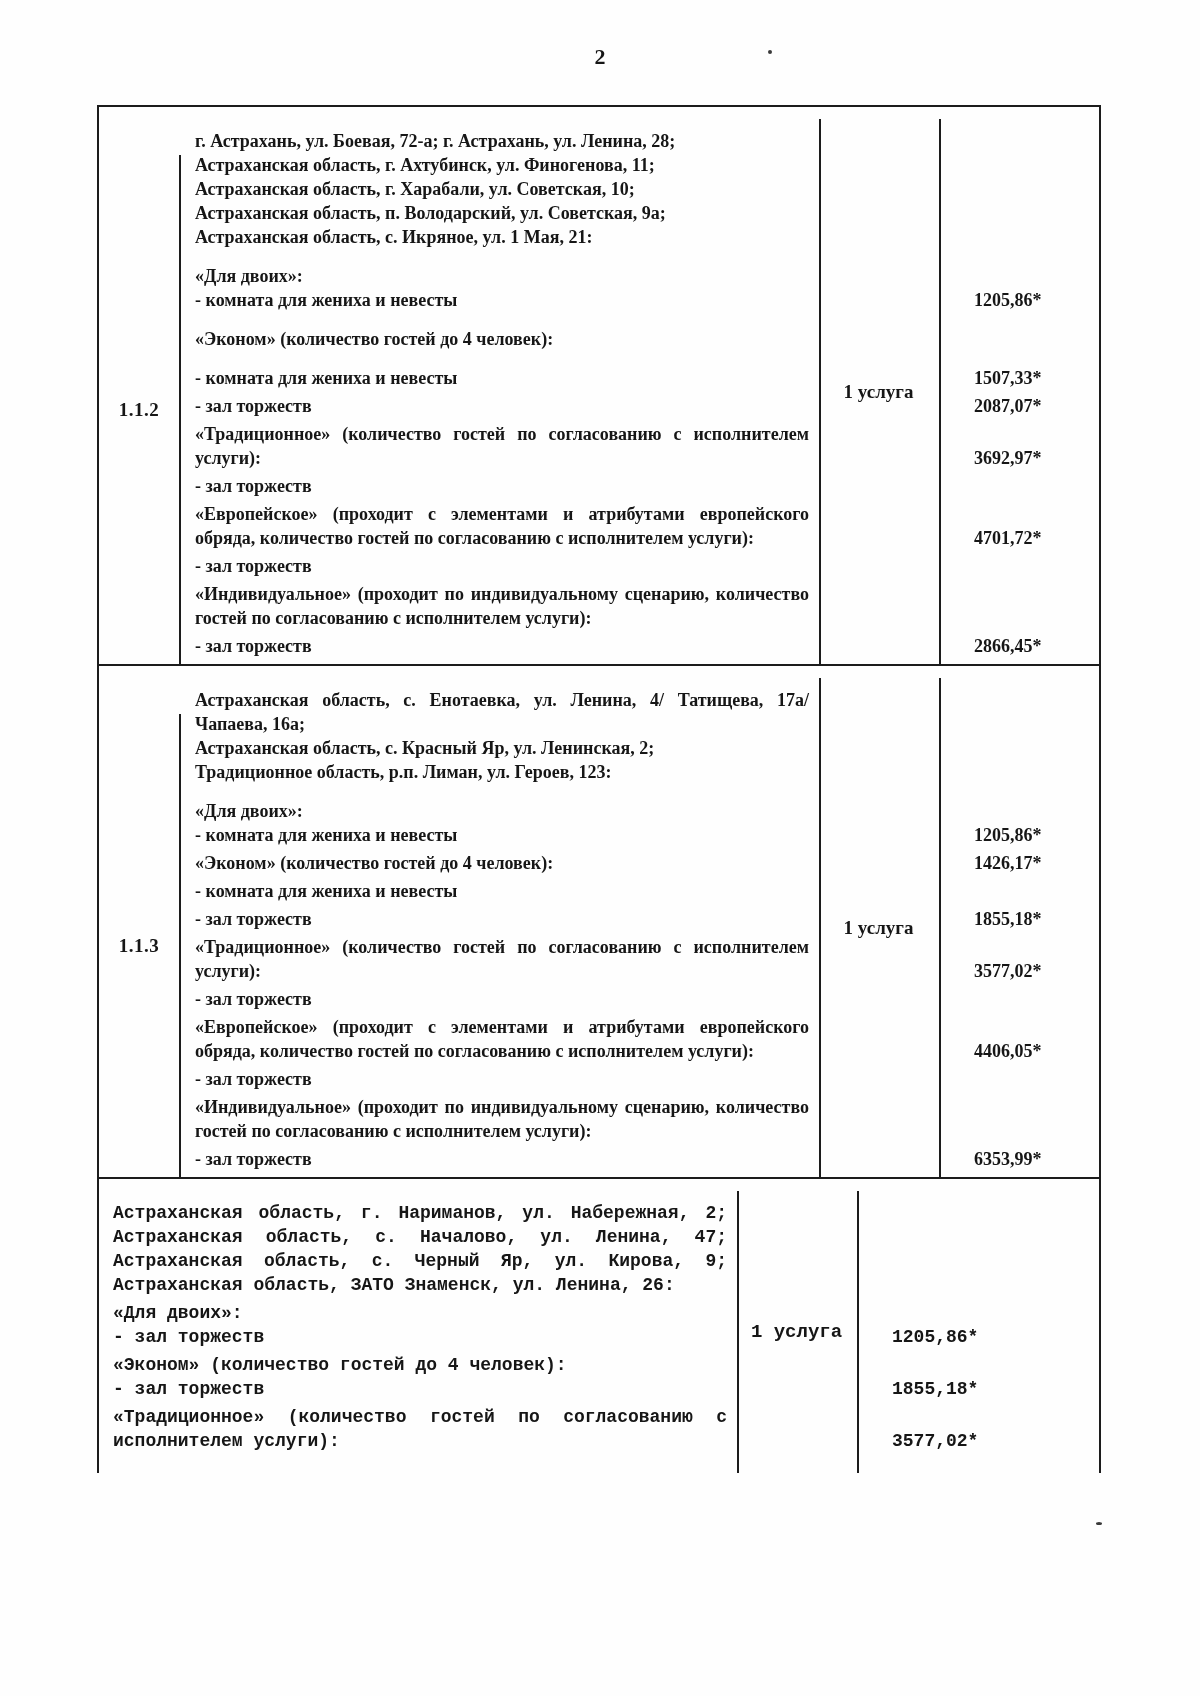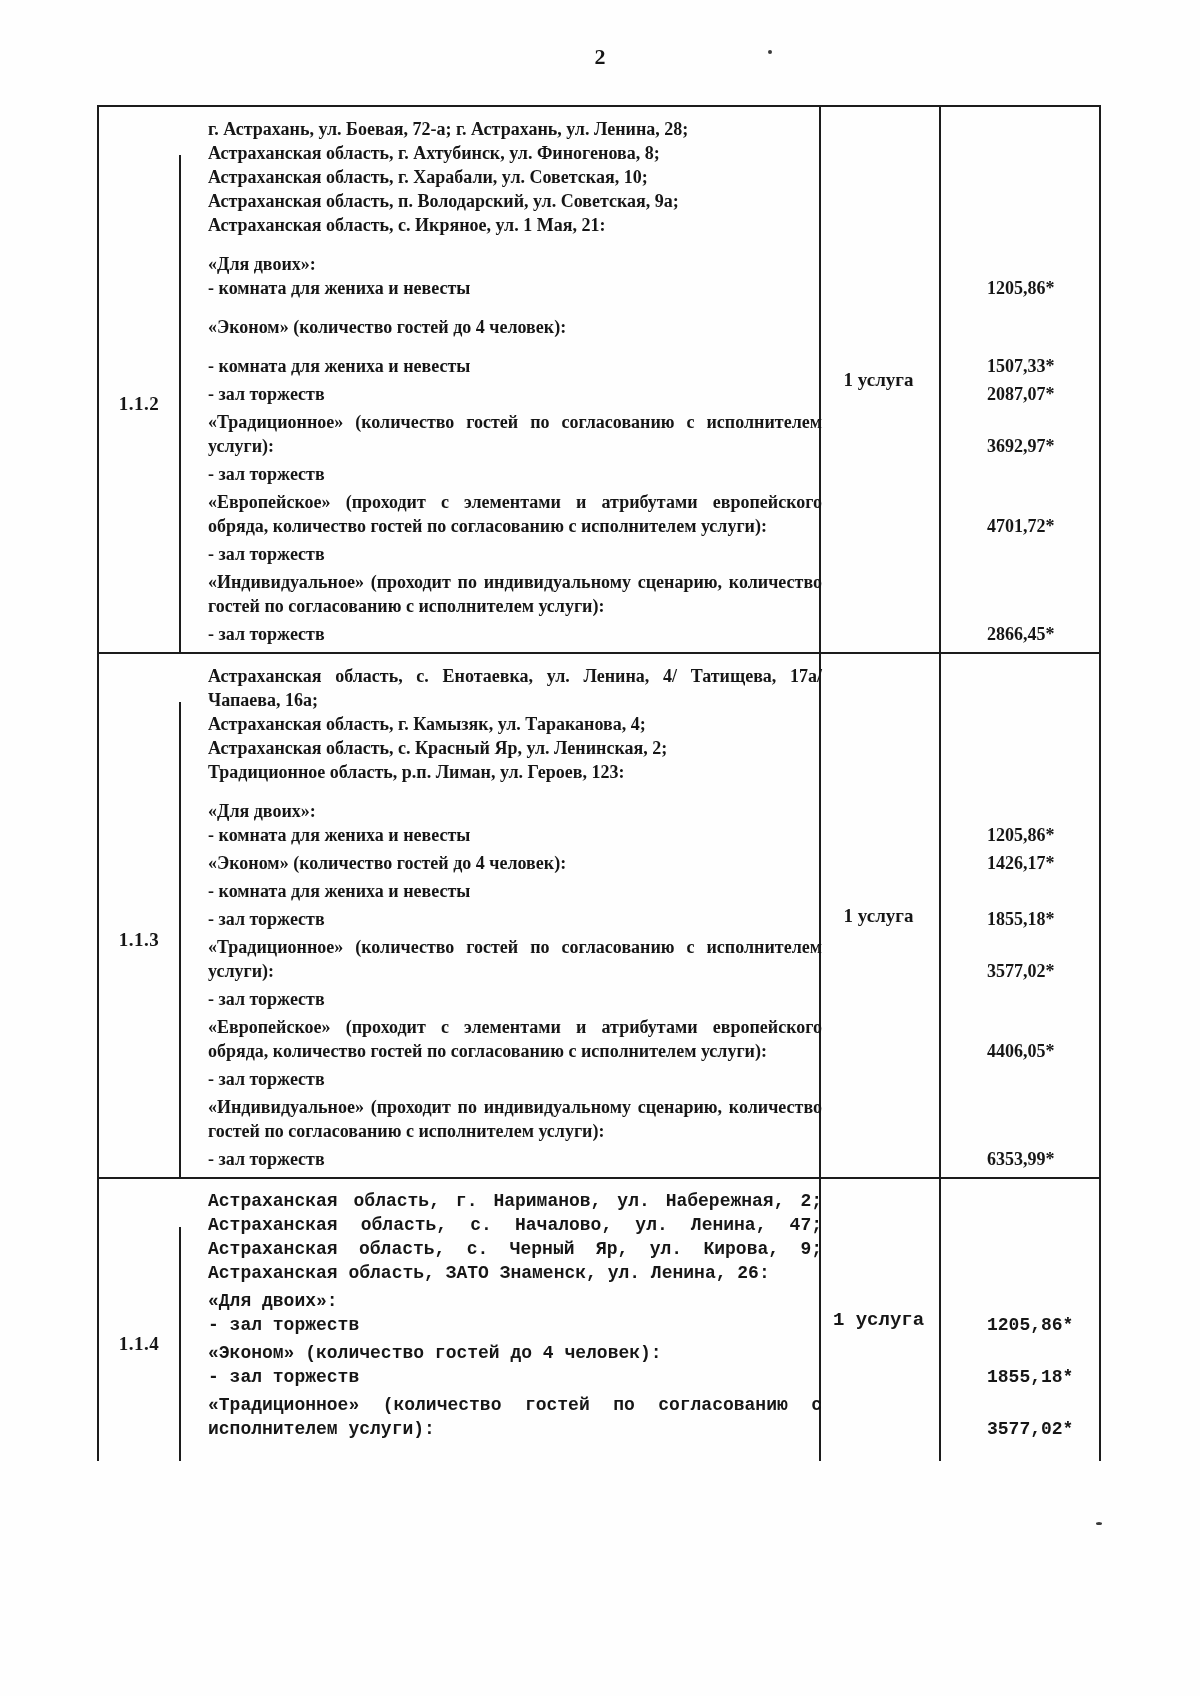--- a/index.html
+++ b/index.html
@@ -51,21 +51,22 @@
     align-items: center;
     justify-content: center;
     font-size: 19px;
     font-weight: 700;
     letter-spacing: 0.5px;
     margin-top: 48px;
   }
   .row-body {
     flex: 1;
     position: relative;
-    padding: 6px 13px;
+    padding: 6px 0;
+    margin-top: 12px;
   }
   .t-row:last-child .row-body {
     padding-bottom: 20px;
     font-family: Liberation Mono, monospace;
   }
   .vline {
     position: absolute;
     top: 0;
     bottom: 0;
     width: 2px;
@@ -128,21 +129,21 @@
   <div class="page-number">2</div>
   <div class="pricing-table">
       <div class="t-row">
         <div class="cell-num">1.1.2</div>
         <div class="row-body">
           <div class="vline vline-1"></div>
           <div class="vline vline-2"></div>
           <div class="item">
             <div class="item-text">
               <div class="para">г. Астрахань, ул. Боевая, 72-а; г. Астрахань, ул. Ленина, 28;</div>
-              <div class="para">Астраханская область, г. Ахтубинск, ул. Финогенова, 8;</div>
+              <div class="para">Астраханская область, г. Ахтубинск, ул. Финогенова, 11;</div>
               <div class="para">Астраханская область, г. Харабали, ул. Советская, 10;</div>
               <div class="para">Астраханская область, п. Володарский, ул. Советская, 9а;</div>
               <div class="para">Астраханская область, с. Икряное, ул. 1 Мая, 21:</div>
             </div>
           </div>
           <div class="item gap">
             <div class="item-text">
               <div class="para">«Для двоих»:</div>
               <div class="para">- комната для жениха и невесты</div>
             </div>
@@ -202,21 +203,20 @@
         </div>
       </div>
       <div class="t-row">
         <div class="cell-num">1.1.3</div>
         <div class="row-body">
           <div class="vline vline-1"></div>
           <div class="vline vline-2"></div>
           <div class="item">
             <div class="item-text">
               <div class="para">Астраханская область, с. Енотаевка, ул. Ленина, 4/ Татищева, 17а/ Чапаева, 16а;</div>
-              <div class="para">Астраханская область, г. Камызяк, ул. Тараканова, 4;</div>
               <div class="para">Астраханская область, с. Красный Яр, ул. Ленинская, 2;</div>
               <div class="para">Традиционное область, р.п. Лиман, ул. Героев, 123:</div>
             </div>
           </div>
           <div class="item gap">
             <div class="item-text">
               <div class="para">«Для двоих»:</div>
               <div class="para">- комната для жениха и невесты</div>
             </div>
             <div class="item-price">1205,86*</div>
@@ -268,21 +268,20 @@
           <div class="item">
             <div class="item-text">
               <div class="para">- зал торжеств</div>
             </div>
             <div class="item-price">6353,99*</div>
           </div>
           <div class="service-label">1 услуга</div>
         </div>
       </div>
       <div class="t-row">
-        <div class="cell-num">1.1.4</div>
         <div class="row-body">
           <div class="vline vline-1"></div>
           <div class="vline vline-2"></div>
           <div class="item">
             <div class="item-text">
               <div class="para">Астраханская область, г. Нариманов, ул. Набережная, 2; Астраханская область, с. Началово, ул. Ленина, 47; Астраханская область, с. Черный Яр, ул. Кирова, 9; Астраханская область, ЗАТО Знаменск, ул. Ленина, 26:</div>
             </div>
           </div>
           <div class="item">
             <div class="item-text">

